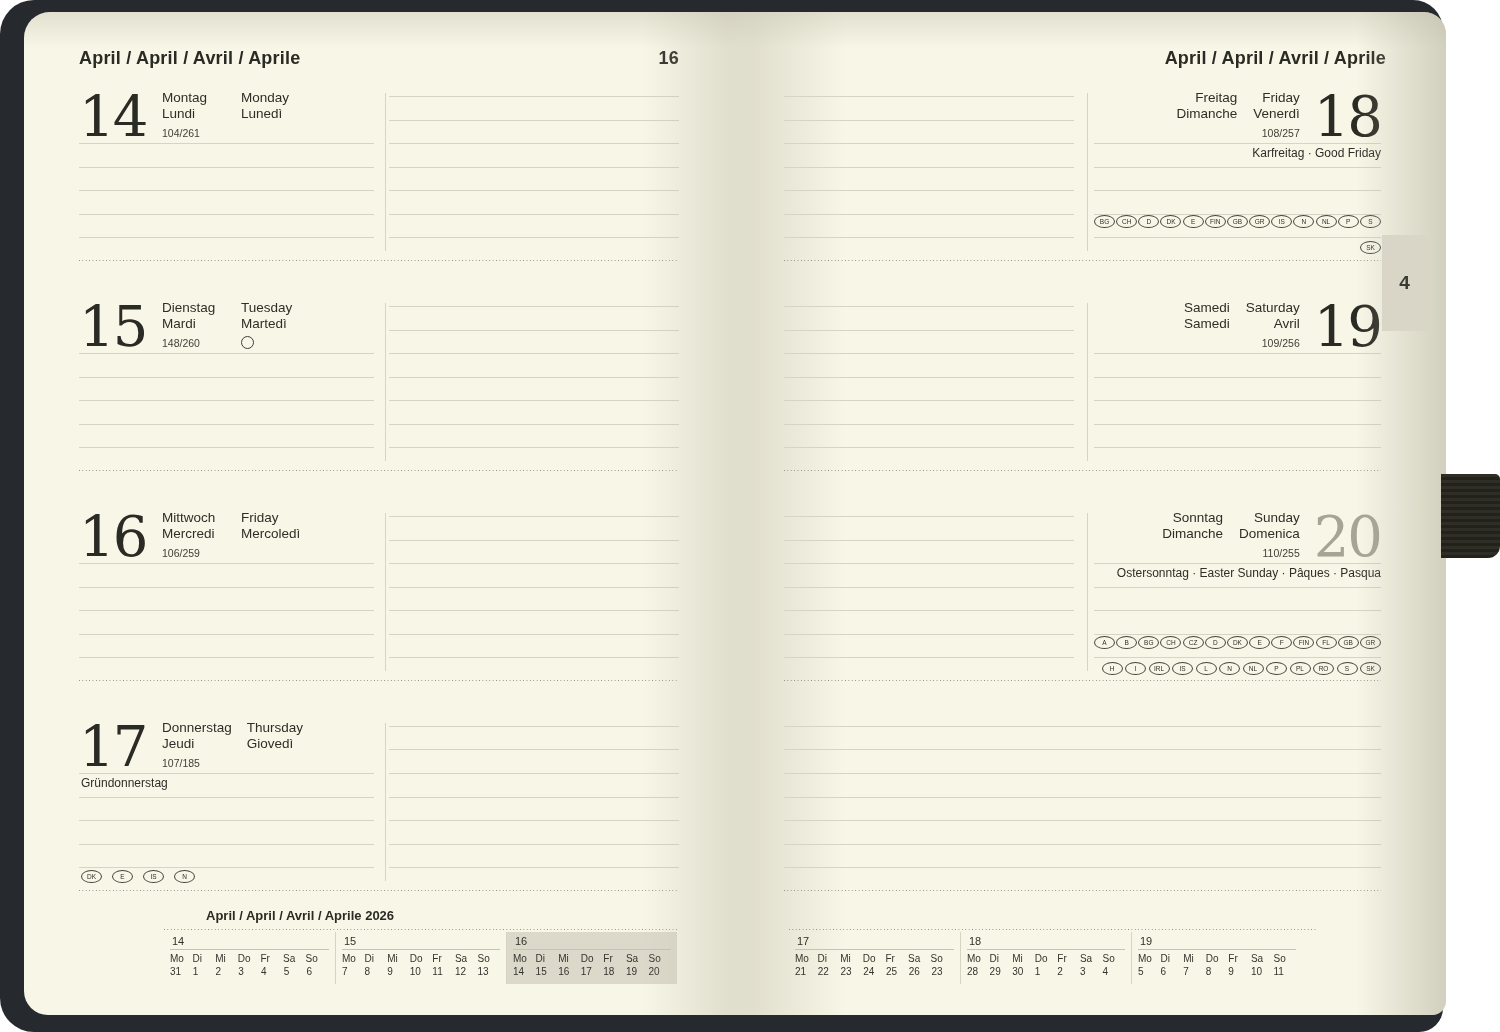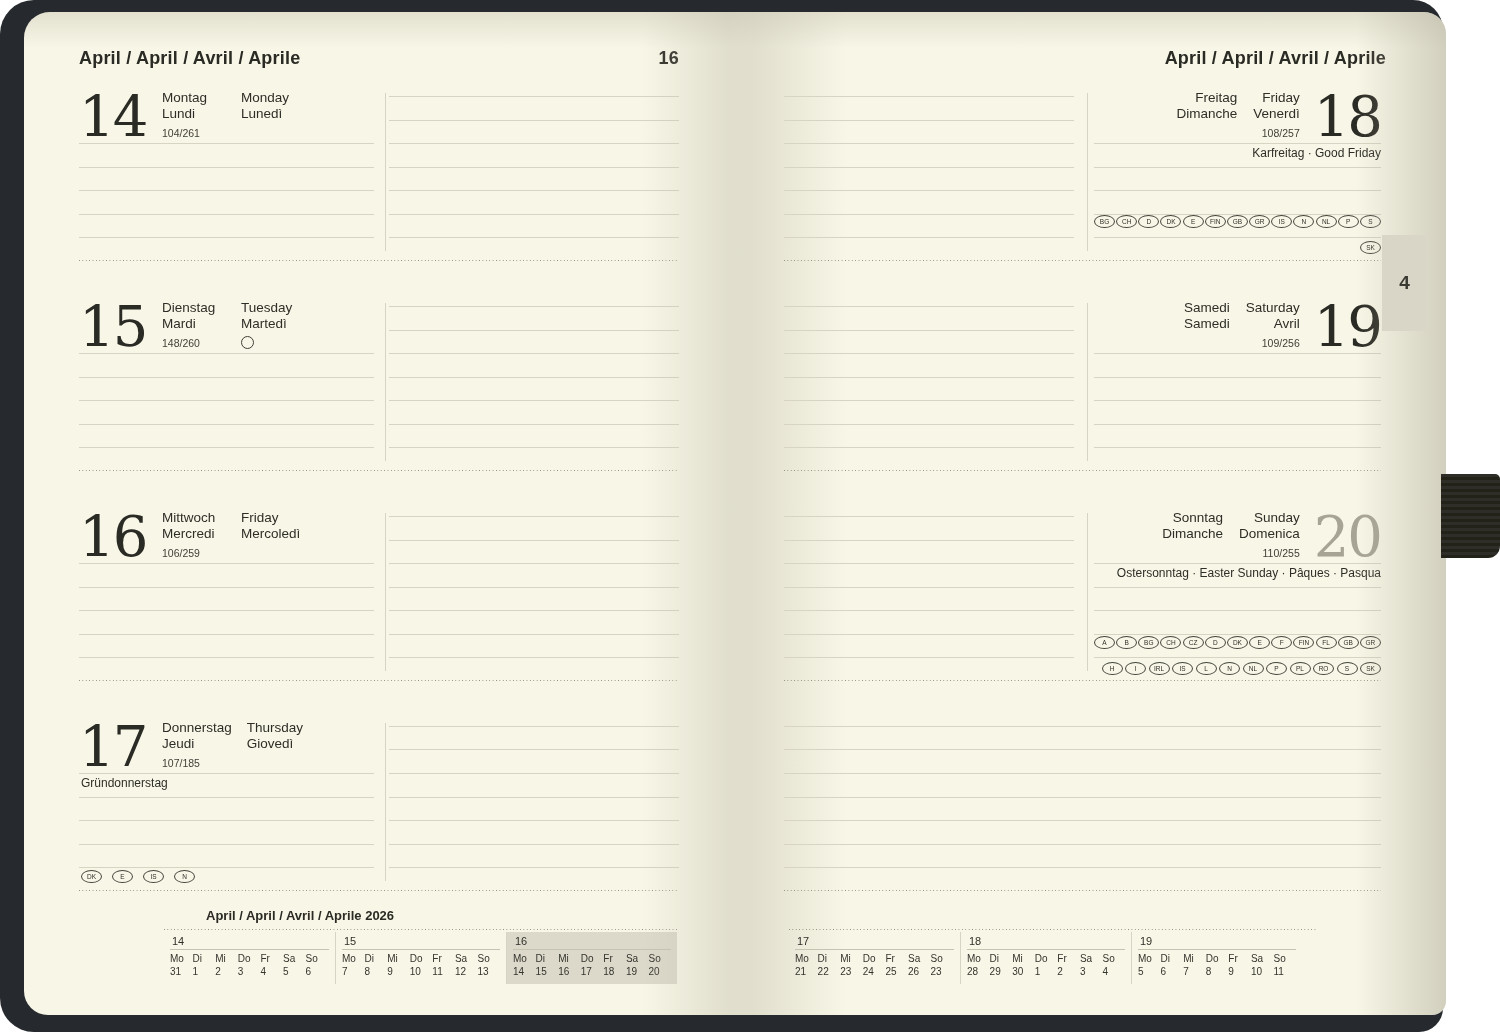--- a/index.html
+++ b/index.html
@@ -70,21 +70,21 @@
   .mb-right { left:765px; width:527px; }
   .mini-title { position:absolute; left:42px; top:0; font-size:13px; font-weight:bold; color:#2b2b25; }
   .mini-dotted { position:absolute; left:0; top:21px; }
   .mini-weeks { position:absolute; left:0; top:24px; display:flex; }
   .mini-week { width:171px; height:52px; box-sizing:border-box; padding:2px 6px 0 6px; }
   .mini-week + .mini-week { border-left:1px solid #d7d4c3; }
   .mini-week.current { background:#dcd9ca; }
   .mini-wknum { font-size:11px; padding:1px 0 2px 2px; border-bottom:1px solid #c6c3b2; color:#30302a; }
   .mini-days, .mini-dates { display:flex; font-size:10px; color:#34342e; }
   .mini-days  { margin-top:3px; }
-  .mini-dates { margin-top:2px; }
+  .mini-dates { margin-top:2px;justify-content:space-between; }
   .mini-days span, .mini-dates span { width:22.6px; }
 
   .month-tab { position:absolute; left:1382px; top:235px; width:45px; height:96px;
     background:#d9d6c7; display:flex; align-items:center; justify-content:center;
     font-size:19px; font-weight:bold; color:#3b3b33; }
   .pen-loop { position:absolute; left:1441px; top:474px; width:59px; height:84px;
     background:repeating-linear-gradient(180deg, #2e2d28 0px, #2e2d28 3px, #222218 3px, #222218 6px);
     border-radius:0 5px 12px 0; }
 </style>
 </head>

